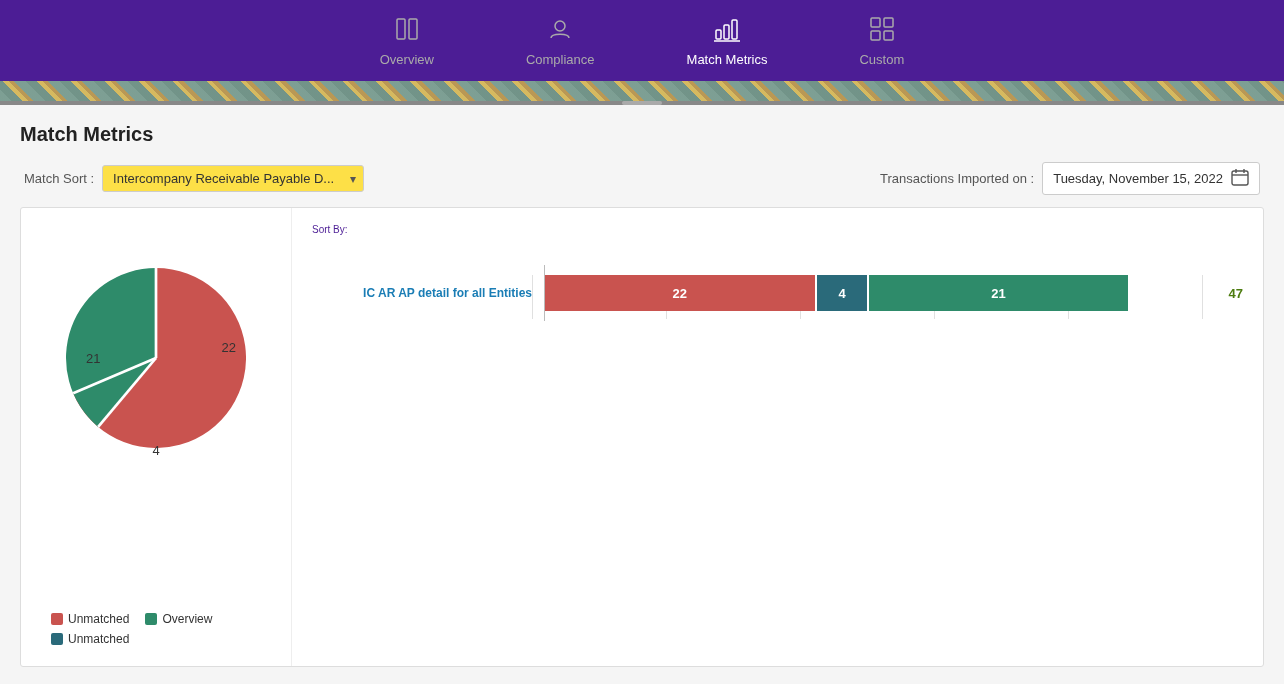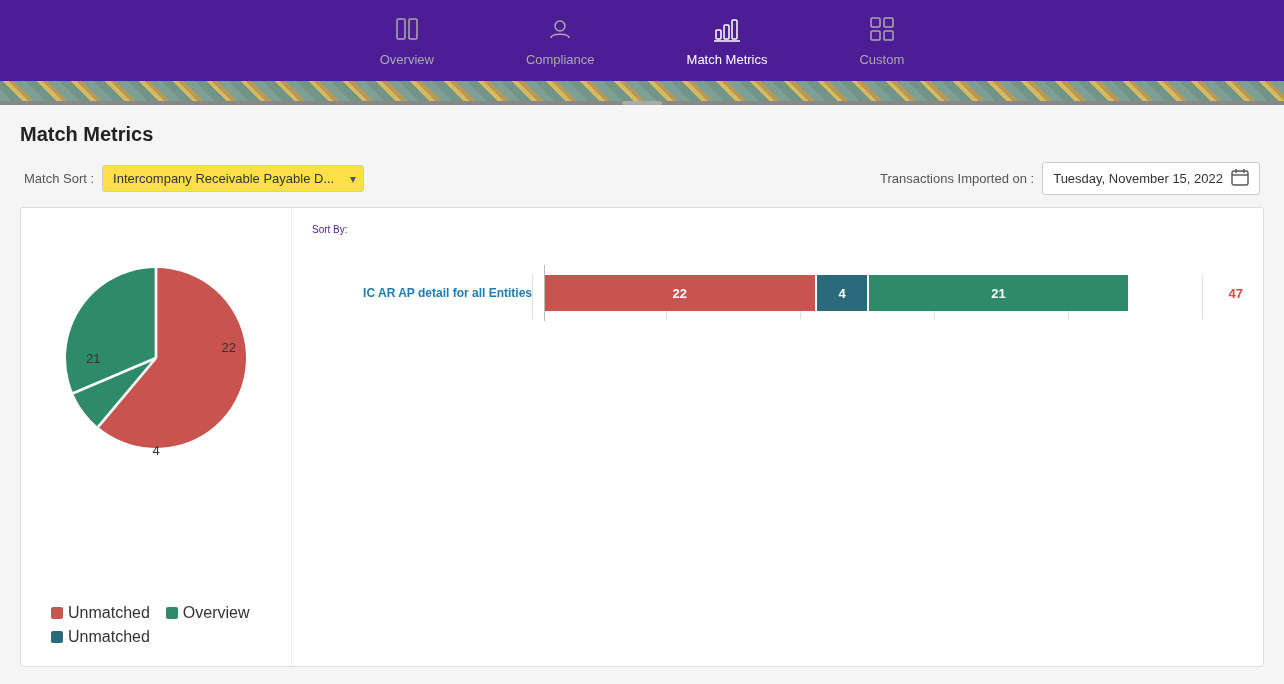--- a/index.html
+++ b/index.html
@@ -195,21 +195,21 @@
       flex-wrap: wrap;
       gap: 6px 16px;
       margin-top: 60px;
       padding: 0 10px;
       width: 100%;
     }
     .legend-item {
       display: flex;
       align-items: center;
       gap: 5px;
-      font-size: 16px;
+      font-size: 12px;
       color: #333;
     }
     .legend-dot {
       width: 12px;
       height: 12px;
       border-radius: 2px;
       flex-shrink: 0;
     }
 
     
@@ -263,21 +263,21 @@
       font-size: 13px;
       font-weight: 600;
       color: #fff;
     }
     .bar-unmatched { background: #c9534f; }
     .bar-suggested { background: #2a6a7a; }
     .bar-confirmed { background: #2e8b6a; }
     .bar-total {
       font-size: 13px;
       font-weight: 600;
-      color: #ef4444;
+      color: #4d7c0f;
       margin-left: 6px;
     }
 
     
     .bar-divider {
       position: absolute;
       left: 0;
       top: -10px;
       bottom: -10px;
       width: 1px;

